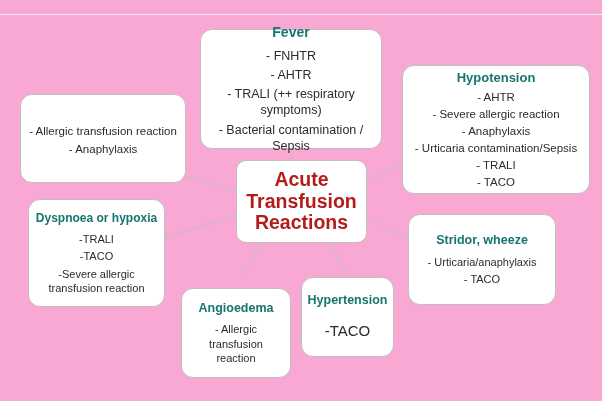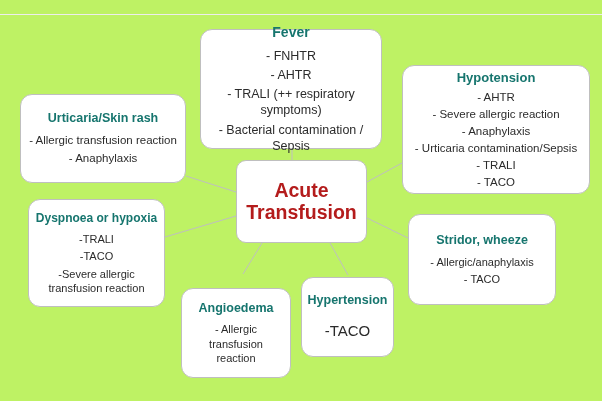--- a/index.html
+++ b/index.html
@@ -8,21 +8,21 @@
     background: #ffffff;
   }
   body {
     font-family: "Liberation Sans", sans-serif;
     -webkit-font-smoothing: antialiased;
   }
   #canvas {
     position: relative;
     width: 602px;
     height: 401px;
-    background: #bef264;
+    background: #f9a8d4;
     overflow: hidden;
   }
   
   .frame-rule {
     position: absolute;
     left: 0;
     top: 14px;
     width: 602px;
     height: 1px;
     background: #ededed;
@@ -155,40 +155,40 @@
     <div class="title">Hypotension</div>
     <div class="item">- AHTR</div>
     <div class="item">- Severe allergic reaction</div>
     <div class="item">- Anaphylaxis</div>
     <div class="item">- Urticaria contamination/Sepsis</div>
     <div class="item">- TRALI</div>
     <div class="item">- TACO</div>
   </div>
 
   <div class="node" id="node-urticaria">
-    <div class="title">Urticaria/Skin rash</div>
     <div class="item">- Allergic transfusion reaction</div>
     <div class="item">- Anaphylaxis</div>
   </div>
 
   <div class="node" id="node-centre">
     <div class="ctr-line">Acute</div>
     <div class="ctr-line">Transfusion</div>
+    <div class="ctr-line">Reactions</div>
   </div>
 
   <div class="node" id="node-dyspnoea">
     <div class="title">Dyspnoea or hypoxia</div>
     <div class="item">-TRALI</div>
     <div class="item">-TACO</div>
     <div class="item" style="padding:0 8px;">-Severe allergic transfusion reaction</div>
   </div>
 
   <div class="node" id="node-stridor">
     <div class="title">Stridor, wheeze</div>
-    <div class="item">- Allergic/anaphylaxis</div>
+    <div class="item">- Urticaria/anaphylaxis</div>
     <div class="item">- TACO</div>
   </div>
 
   <div class="node" id="node-angioedema">
     <div class="title">Angioedema</div>
     <div class="item" style="padding:0 10px;">- Allergic transfusion reaction</div>
   </div>
 
   <div class="node" id="node-hypertension">
     <div class="title">Hypertension</div>

